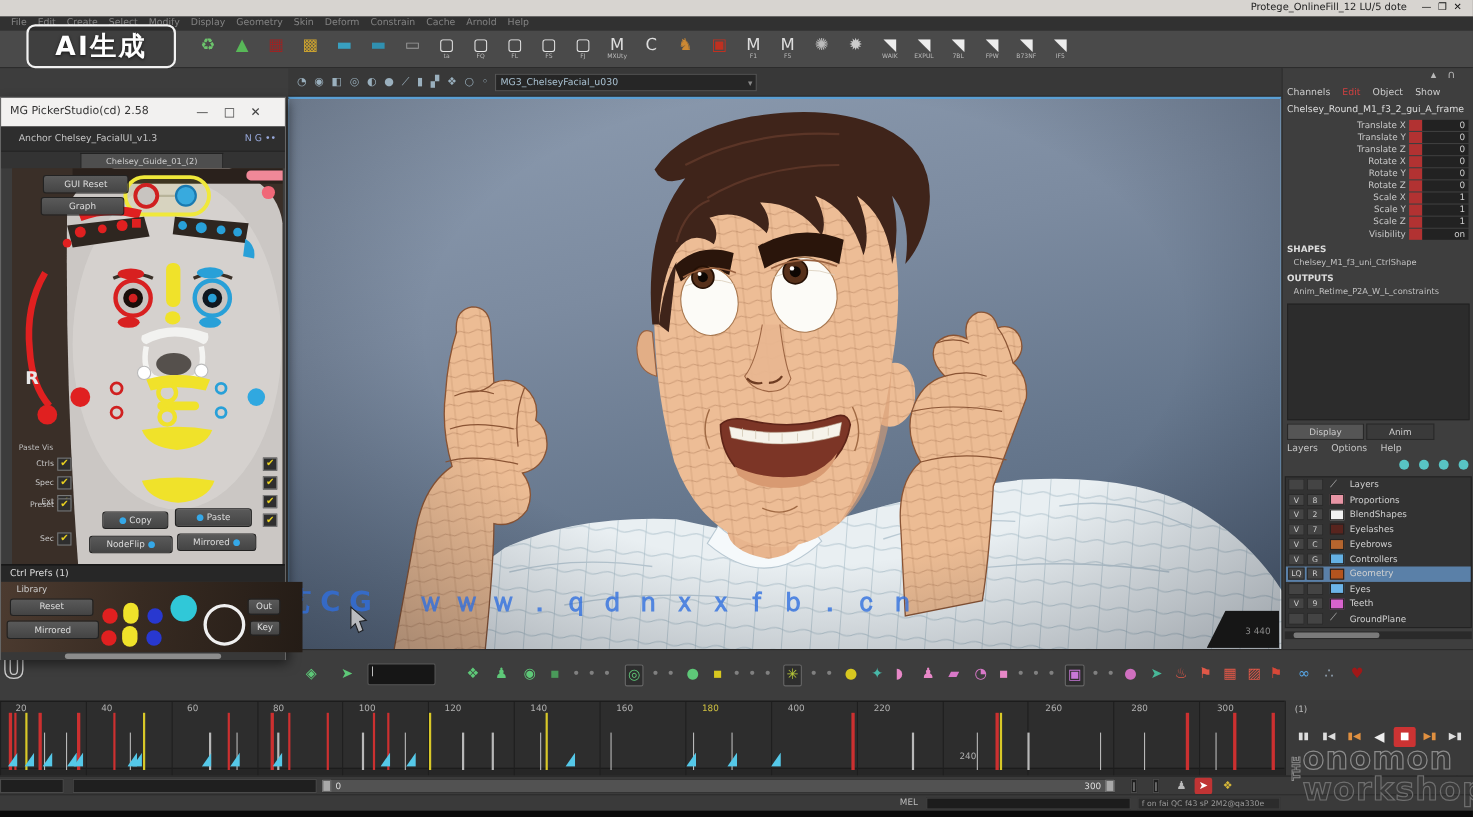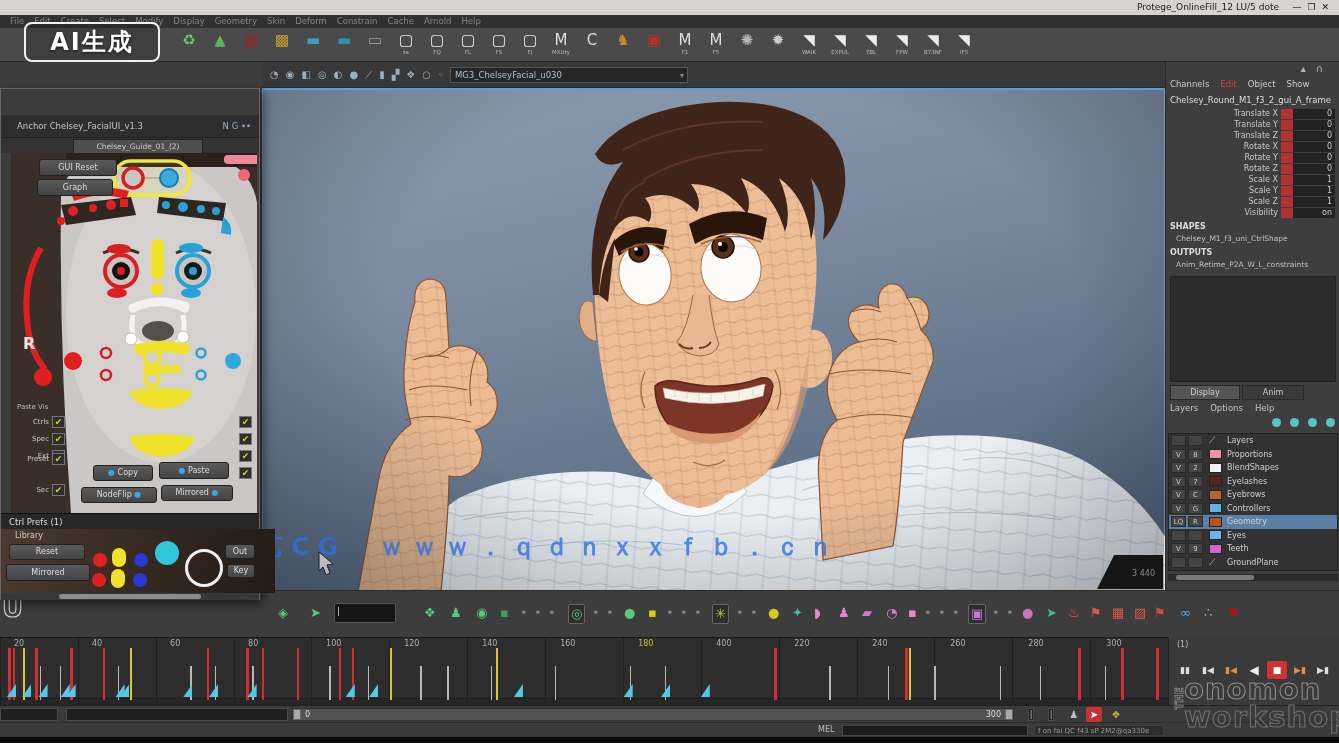--- a/index.html
+++ b/index.html
@@ -359,20 +359,26 @@
       <path d="M596,252 Q616,246 634,252 M588,222 Q604,216 618,222 M644,208 Q652,218 658,240 M566,284 Q600,276 648,284 M574,330 Q610,320 652,328" stroke="#8a5434" stroke-width="1.1" fill="none"></path>
     </g>
 
     <polygon points="56,462 70,474 64,475 67,483 63,485 60,477 56,481" fill="#ffffff" stroke="#222222" stroke-width="1"></polygon>
   </svg>
   <div class="abs" id="vp-watermark" style="left:-150px;">泛艺CG　ｗｗｗ．ｑｄｎｘｘｆｂ．ｃｎ</div>
   <div class="abs" id="vp-corner">3 440</div>
 </div>
 
 <div class="abs" id="picker">
+  <div class="abs" id="pk-title">
+    <span>MG PickerStudio(cd) 2.58</span>
+    <span class="btns">
+      <span>—</span><span>□</span><span>✕</span>
+    </span>
+  </div>
   <div class="abs" id="pk-toolbar">
     <span>Anchor  Chelsey_FacialUI_v1.3</span>
     <span class="rt">N  G  ••</span>
   </div>
   <div class="abs" id="pk-tabrow">
     <div id="pk-tab">Chelsey_Guide_01_(2)</div>
   </div>
 
   <div class="abs" id="pk-art">
     <svg width="246" height="360" viewBox="0 0 246 360">
@@ -747,21 +753,21 @@
     <div class="tl-num" style="left: 7.88%;">40</div>
     <div class="tl-num" style="left: 14.56%;">60</div>
     <div class="tl-num" style="left: 21.24%;">80</div>
     <div class="tl-num" style="left: 27.92%;">100</div>
     <div class="tl-num" style="left: 34.6%;">120</div>
     <div class="tl-num" style="left: 41.28%;">140</div>
     <div class="tl-num" style="left: 47.96%;">160</div>
     <div class="tl-num" style="left: 54.64%; color: rgb(207, 192, 64);">180</div>
     <div class="tl-num" style="left: 61.32%;">400</div>
     <div class="tl-num" style="left: 68%;">220</div>
-    <div class="tl-num" style="left: 74.68%;">240</div>
+    <div class="tl-num" style="left: 74.68%; margin-top: 44px;">240</div>
     <div class="tl-num" style="left: 81.36%;">260</div>
     <div class="tl-num" style="left: 88.04%;">280</div>
     <div class="tl-num" style="left: 94.72%;">300</div>
     <div class="tick" style="left: 8.176px; top: 10px; width: 2.5px; height: 52px; background: rgb(204, 48, 48);"></div>
     <div class="tick" style="left: 12.848px; top: 10px; width: 2.5px; height: 52px; background: rgb(204, 48, 48);"></div>
     <div class="tick" style="left: 35.04px; top: 10px; width: 2.5px; height: 52px; background: rgb(204, 48, 48);"></div>
     <div class="tick" style="left: 70.08px; top: 10px; width: 2.5px; height: 52px; background: rgb(204, 48, 48);"></div>
     <div class="tick" style="left: 102.784px; top: 10px; width: 2.5px; height: 52px; background: rgb(204, 48, 48);"></div>
     <div class="tick" style="left: 206.736px; top: 10px; width: 2.5px; height: 52px; background: rgb(204, 48, 48);"></div>
     <div class="tick" style="left: 246.448px; top: 10px; width: 2.5px; height: 52px; background: rgb(204, 48, 48);"></div>

